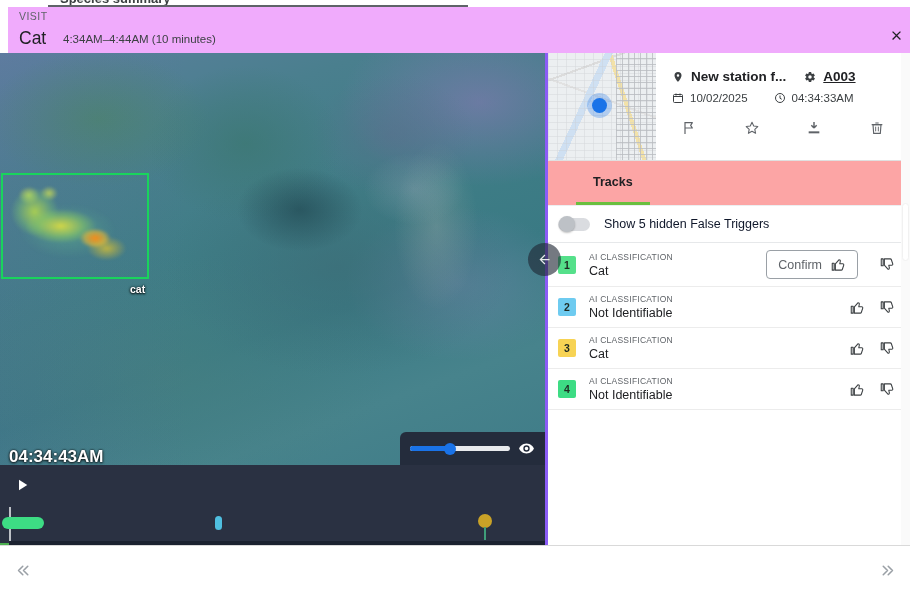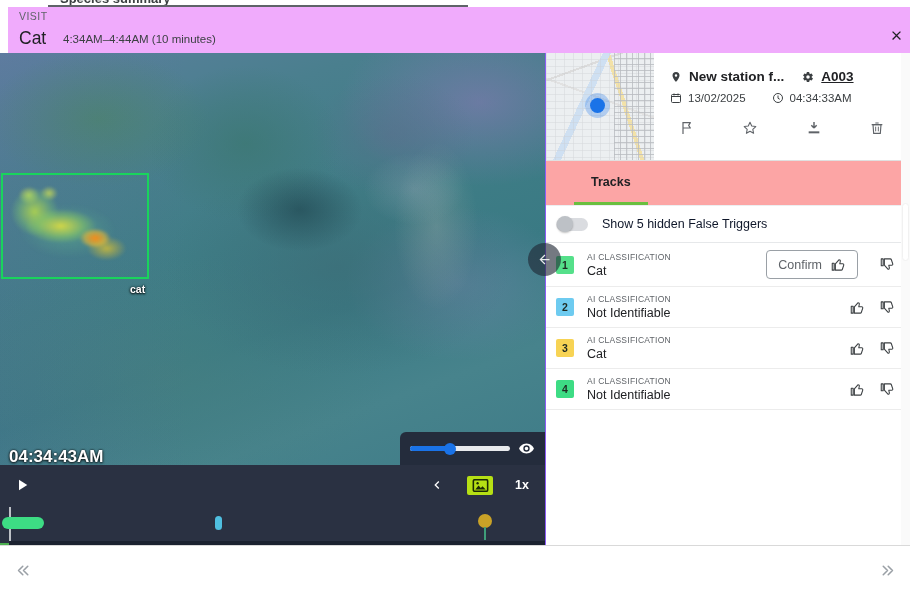--- a/index.html
+++ b/index.html
@@ -167,21 +167,21 @@
   .tl-dot-amber-stem {
     position:absolute; left:484px; top:22px; width:2px; height:13px; background:#3f9e7a;
   }
   .tl-bottom-dark {
     position:absolute; left:9px; top:36px; width:536px; height:6px; background:#1b2230;
   }
 
   
   .side {
     position:absolute; left:545px; top:53px; width:365px; height:492px;
-    background:#fff; border-left:1px solid #8b5cf6;
+    background:#fff; border-left:3px solid #8b5cf6;
   }
   .side-top { position:relative; height:107px; display:flex; background:#fff; }
   .map-thumb {
     width:108px; height:107px; flex:none; position:relative; overflow:hidden;
     background:
       linear-gradient(115deg, transparent 0 36%, #cfe0f2 36% 41%, transparent 41% 100%),
       linear-gradient(72deg, transparent 0 66%, #f3e2a8 66% 69%, transparent 69% 100%),
       linear-gradient(160deg, transparent 0 18%, #dcdcdc 18% 19.5%, transparent 19.5% 100%),
       linear-gradient(20deg, transparent 0 55%, #e2e2e2 55% 56.5%, transparent 56.5% 100%),
       #eceff1;
@@ -348,35 +348,20 @@
       </svg>
     </div>
   </div>
 
   <div class="controls">
     <div class="play-btn">
       <svg viewBox="0 0 24 24">
         <path d="M8 5v14l11-7z" fill="#ffffff"></path>
       </svg>
     </div>
-    <div class="ctl-right">
-      <div class="ctl-icon">
-        <svg viewBox="0 0 24 24">
-          <path d="M15.41 7.41 14 6l-6 6 6 6 1.41-1.41L10.83 12z" fill="currentColor"></path>
-        </svg>
-      </div>
-      <div class="thermal-btn">
-        <svg viewBox="0 0 24 20">
-          <rect x="1" y="1" width="22" height="18" rx="2" fill="none" stroke="#1b2a05" stroke-width="2.4"></rect>
-          <path d="M4 16l5-6 3.5 4L15 11l5 5z" fill="#1b2a05"></path>
-          <circle cx="7.5" cy="6.5" r="1.8" fill="#1b2a05"></circle>
-        </svg>
-      </div>
-      <div class="speed-lbl">1x</div>
-    </div>
   </div>
 
   <div class="timeline">
     <div class="tl-playhead"></div>
     <div class="tl-clip"></div>
     <div class="tl-dot-blue"></div>
     <div class="tl-dot-amber"></div>
     <div class="tl-dot-amber-stem"></div>
     <div class="tl-bottom-dark"></div>
   </div>
@@ -405,21 +390,21 @@
           <span class="cam-id">A003</span>
         </div>
         <div class="meta-row2">
           <span class="meta-icon">
             <svg viewBox="0 0 24 24">
                 <rect x="3" y="5" width="18" height="16" rx="2" fill="none" stroke="currentColor" stroke-width="2"></rect>
                 <path d="M3 9h18" stroke="currentColor" stroke-width="2"></path>
                 <path d="M8 3v4M16 3v4" stroke="currentColor" stroke-width="2"></path>
               </svg>
           </span>
-          <span class="meta-date">13/02/2025</span>
+          <span class="meta-date">10/02/2025</span>
           <span class="meta-sep"></span>
           <span class="meta-icon">
             <svg viewBox="0 0 24 24">
                 <circle cx="12" cy="12" r="9" fill="none" stroke="currentColor" stroke-width="2"></circle>
                 <path d="M12 7v5.5l3.5 2" fill="none" stroke="currentColor" stroke-width="2"></path>
               </svg>
           </span>
           <span class="meta-time">04:34:33AM</span>
         </div>
         <div class="meta-actions">

